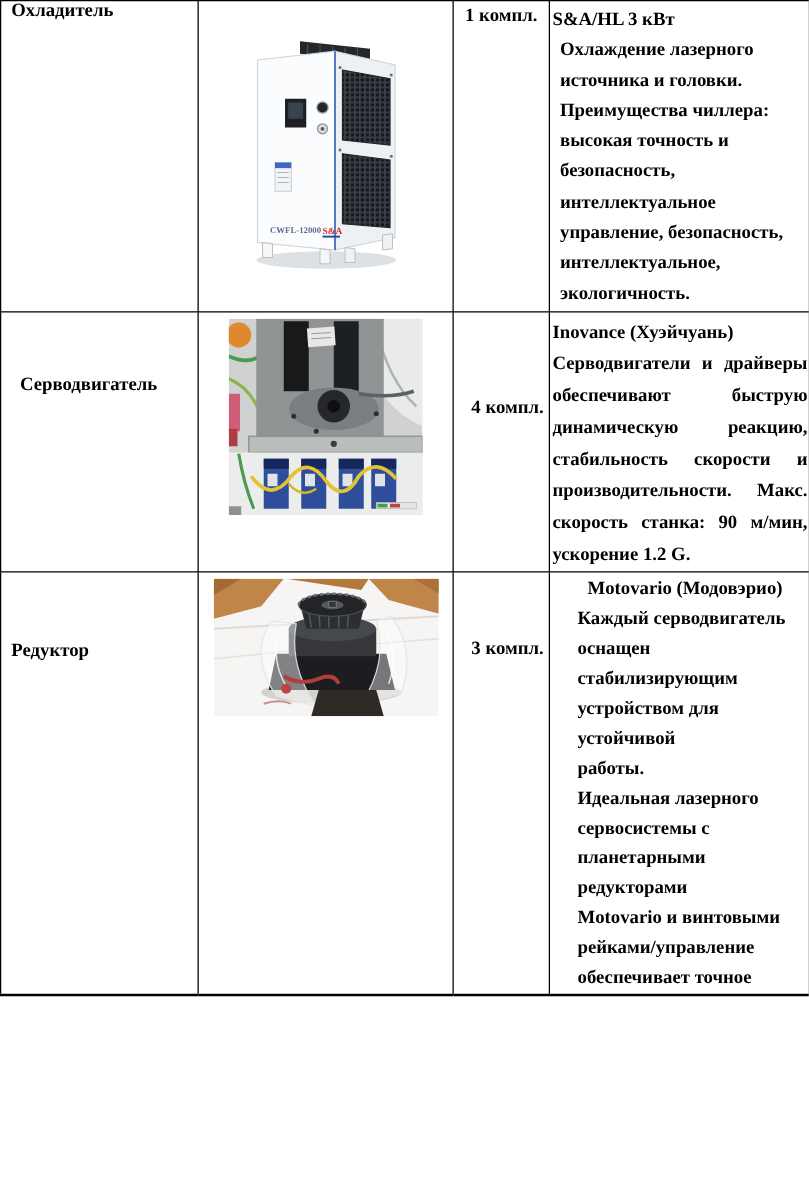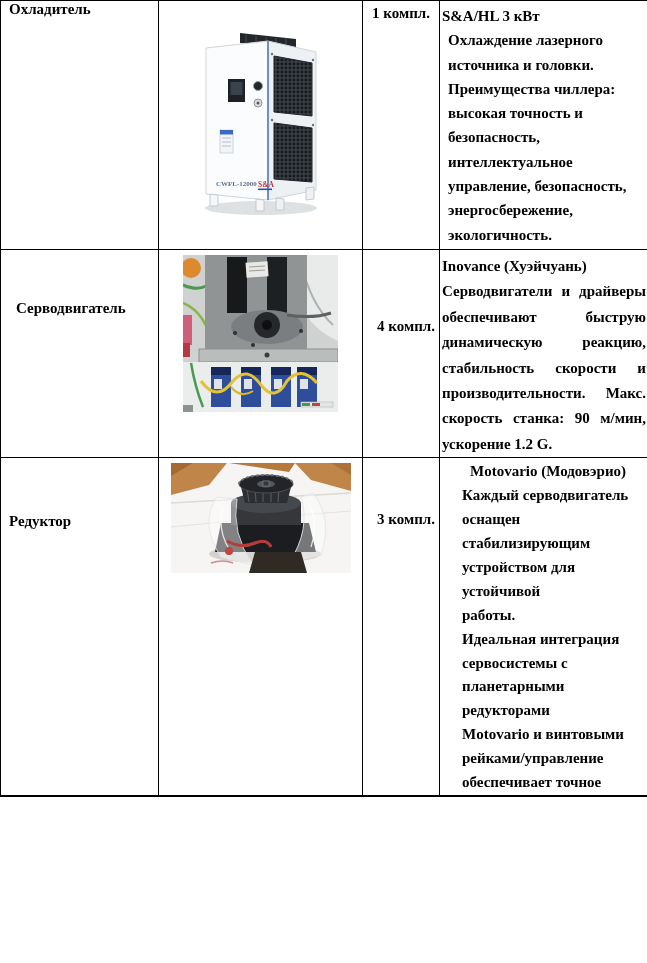--- a/index.html
+++ b/index.html
@@ -120,21 +120,21 @@
     <td>
       <div class="cell-pad desc-cell desc-r2">
             <div class="tline">S&amp;A/HL 3 кВт</div>
             <div class="tline">Охлаждение лазерного</div>
             <div class="tline">источника и головки.</div>
             <div class="tline">Преимущества чиллера:</div>
             <div class="tline">высокая точность и</div>
             <div class="tline">безопасность,</div>
             <div class="tline">интеллектуальное</div>
             <div class="tline">управление, безопасность,</div>
-            <div class="tline">энергосбережение,</div>
+            <div class="tline">интеллектуальное,</div>
             <div class="tline">экологичность.</div>
           </div>
     </td>
   </tr>
 
   <tr style="height:208px">
     <td>
       <div class="cell-pad name-cell name-r3">Серводвигатель</div>
     </td>
     <td>
@@ -256,21 +256,21 @@
     <td>
       <div class="cell-pad qty-cell qty-r4">3 компл.</div>
     </td>
     <td>
       <div class="cell-pad desc-cell desc-r4">
             <div class="tline">Motovario (Модовэрио)</div>
             <div class="tline">Каждый серводвигатель</div>
             <div class="tline">оснащен стабилизирующим</div>
             <div class="tline">устройством для устойчивой</div>
             <div class="tline">работы.</div>
-            <div class="tline">Идеальная интеграция</div>
+            <div class="tline">Идеальная лазерного</div>
             <div class="tline">сервосистемы с</div>
             <div class="tline">планетарными редукторами</div>
             <div class="tline">Motovario и винтовыми</div>
             <div class="tline">рейками/управление</div>
             <div class="tline">обеспечивает точное</div>
           </div>
     </td>
   </tr>
 </tbody>
   </table>

